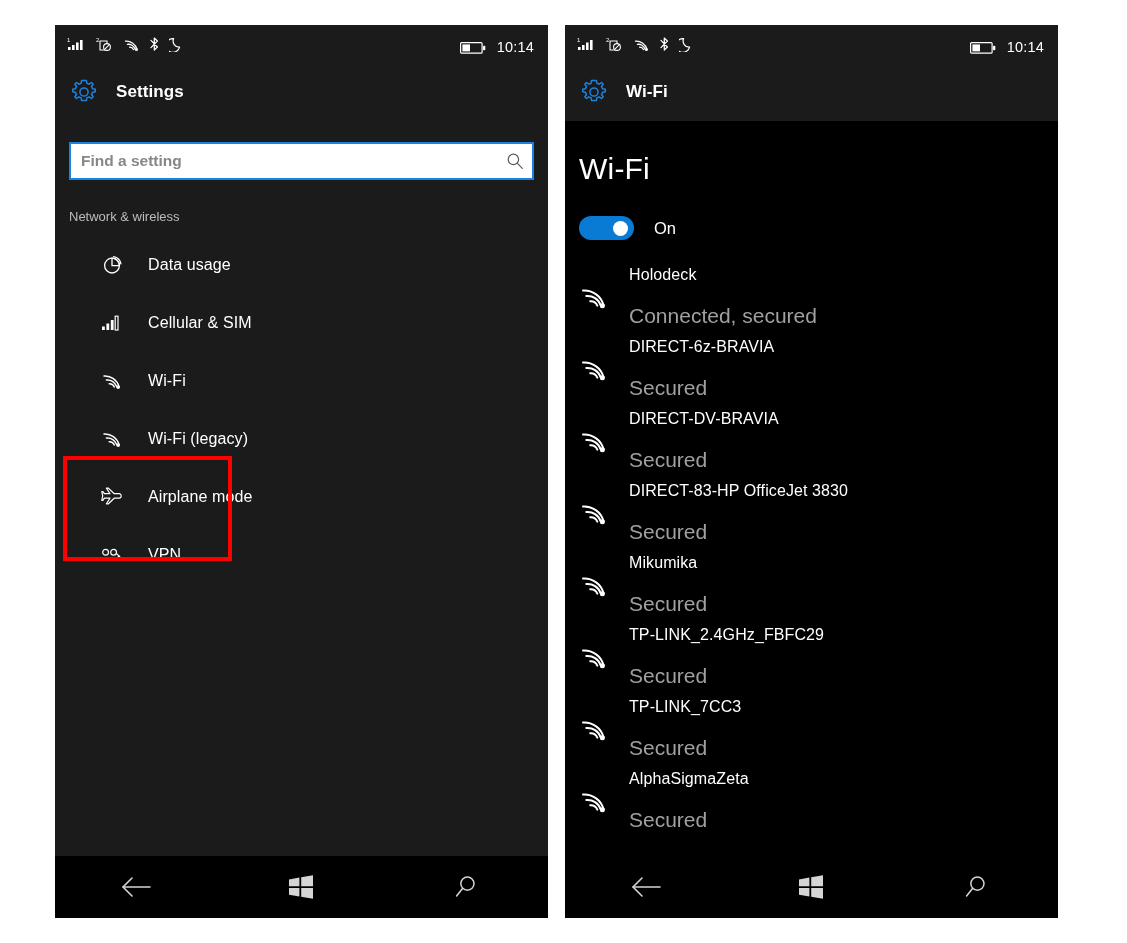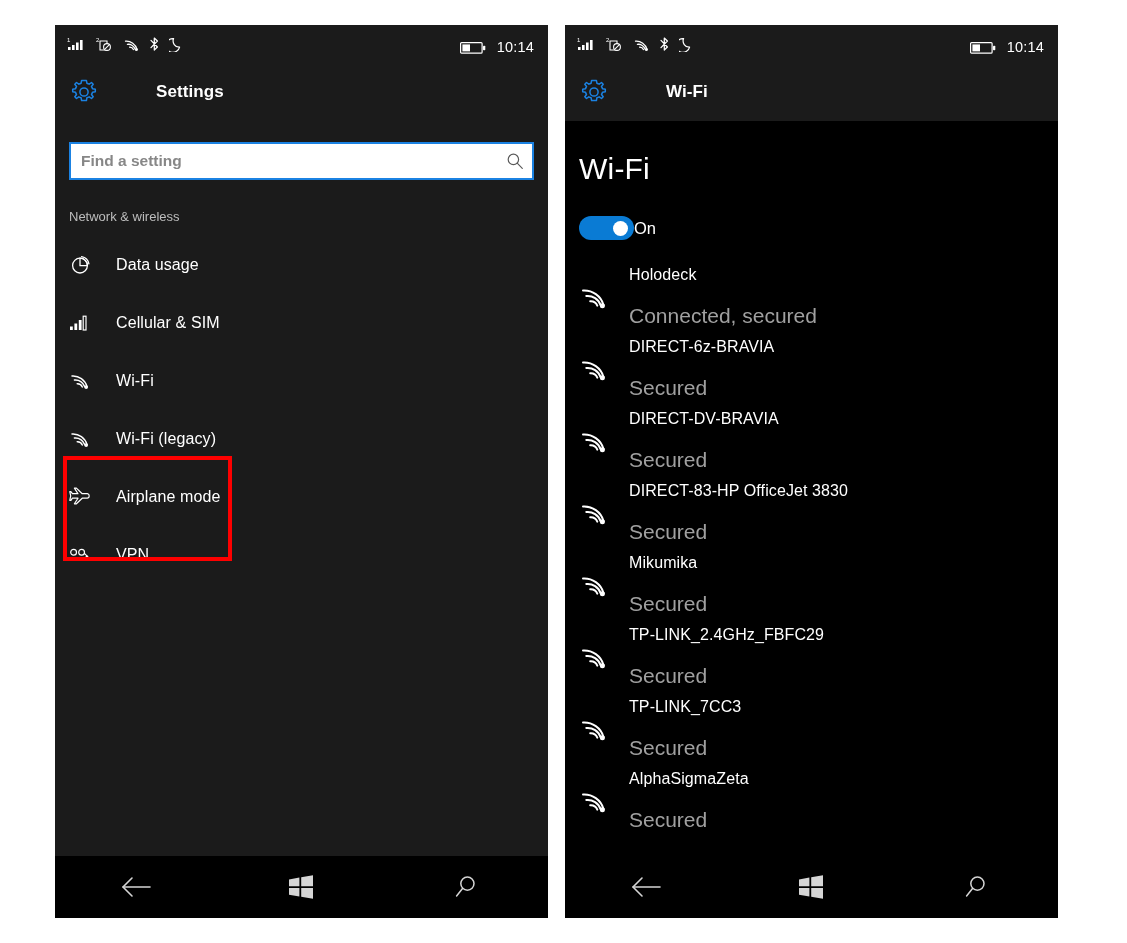--- a/index.html
+++ b/index.html
@@ -59,21 +59,20 @@
   }
 
   
   .app-header {
     height: 59px;
     background: #1b1b1b;
     display: flex;
     align-items: center;
     padding-left: 14px;
     flex: none;
-    gap: 40px;
   }
   .app-header .gear { flex: none; display: block; }
   .app-title {
     color: #ffffff;
     font-size: 17px;
     font-weight: bold;
     margin-left: 17px;
     letter-spacing: .1px;
   }
 
@@ -125,20 +124,21 @@
     margin: 29px 0 0 14px;
   }
 
   .nav-list { margin-top: 12px; }
   .nav-item {
     height: 58px;
     display: flex;
     align-items: center;
     padding-left: 14px;
     box-sizing: border-box;
+    margin-left: 32px;
   }
   .nav-icon {
     width: 30px;
     flex: none;
     display: flex;
     align-items: center;
     justify-content: flex-start;
   }
   .nav-label {
     color: #ffffff;
@@ -193,20 +193,21 @@
     width: 15px;
     height: 15px;
     border-radius: 50%;
     background: #ffffff;
     top: 4.5px;
     right: 6px;
   }
   .toggle-label {
     color: #ffffff;
     font-size: 16.5px;
+    margin-left: 20px;
   }
 
   .net-list { margin-top: 21px; }
   .net-item {
     height: 72px;
     display: flex;
     align-items: center;
   }
   .net-icon {
     width: 40px;

